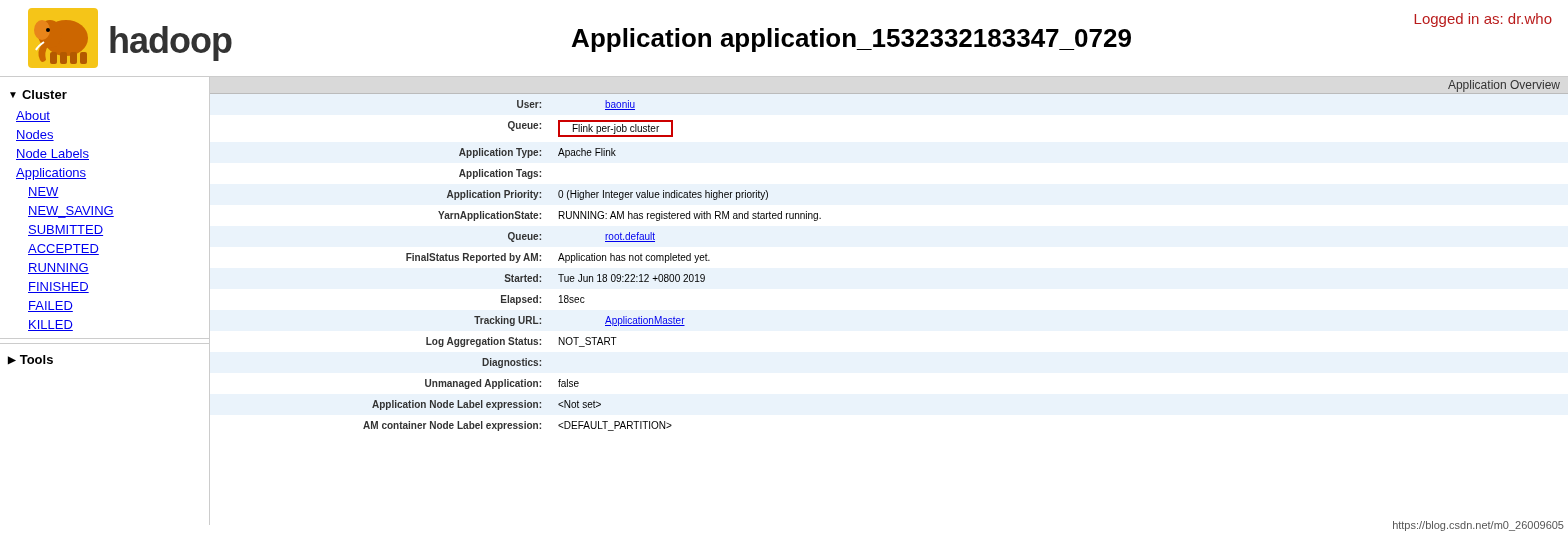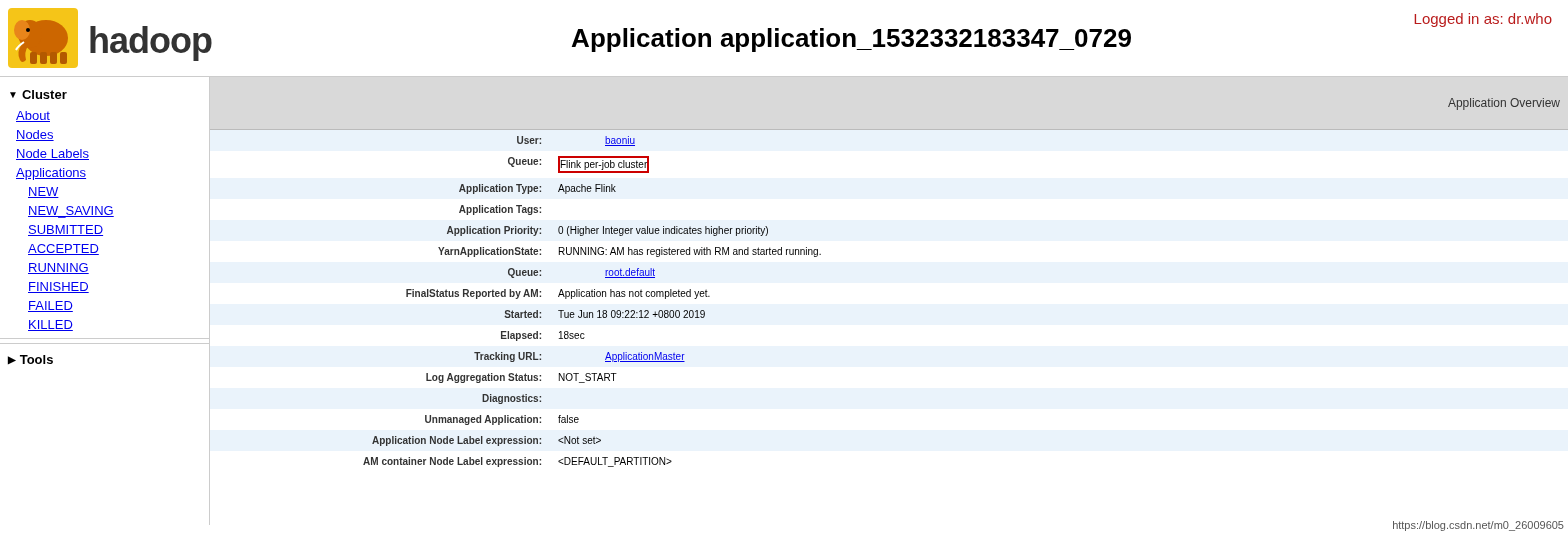--- a/index.html
+++ b/index.html
@@ -2,21 +2,21 @@
 <html><head>
   <meta charset="utf-8">
   <style>
     * { margin: 0; padding: 0; box-sizing: border-box; }
     body { font-family: Arial, Helvetica, sans-serif; font-size: 13px; background: #fff; width: 1568px; min-height: 533px; }
 
     
     #header {
       display: flex;
       align-items: center;
-      padding: 8px 8px;
+      padding: 8px 28px;
       border-bottom: 1px solid #ccc;
       background: #fff;
       position: relative;
     }
     #logo-area {
       display: flex;
       align-items: center;
       margin-right: 40px;
     }
     #logo-elephant {
@@ -88,21 +88,21 @@
 
     
     #content {
       flex: 1;
       overflow: auto;
       background: #fff;
     }
     #app-overview-header {
       background: #d9d9d9;
       text-align: right;
-      padding: 19px 8px;
+      padding: 1px 8px;
       font-size: 12px;
       color: #333;
       border-bottom: 1px solid #bbb;
     }
 
     
     #info-table {
       width: 100%;
       border-collapse: collapse;
     }
@@ -129,21 +129,21 @@
     }
     .link-text {
       color: #00e;
       text-decoration: underline;
       cursor: pointer;
       margin-left: 47px;
     }
     .highlighted-box {
       display: inline-block;
       border: 2px solid #cc0000;
-      padding: 1px 0;
+      padding: 1px 12px;
       color: #000;
     }
     .bottom-url {
       position: fixed;
       bottom: 0;
       right: 0;
       font-size: 11px;
       color: #555;
       background: rgba(255,255,255,0.8);
       padding: 2px 4px;

